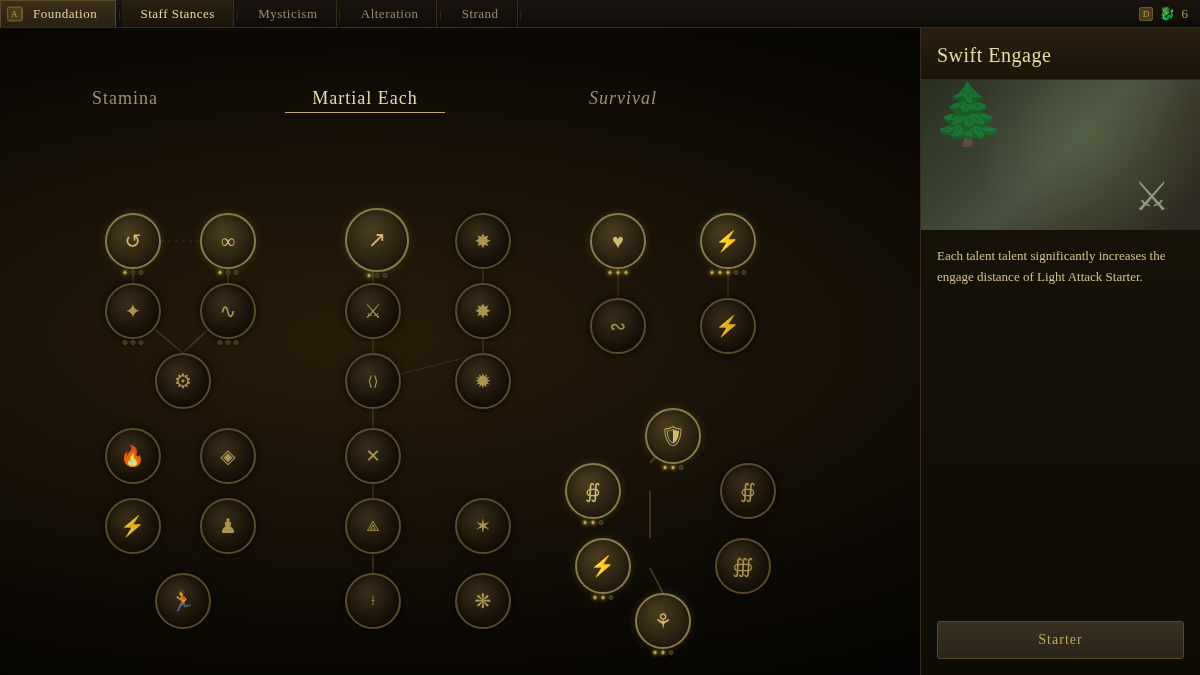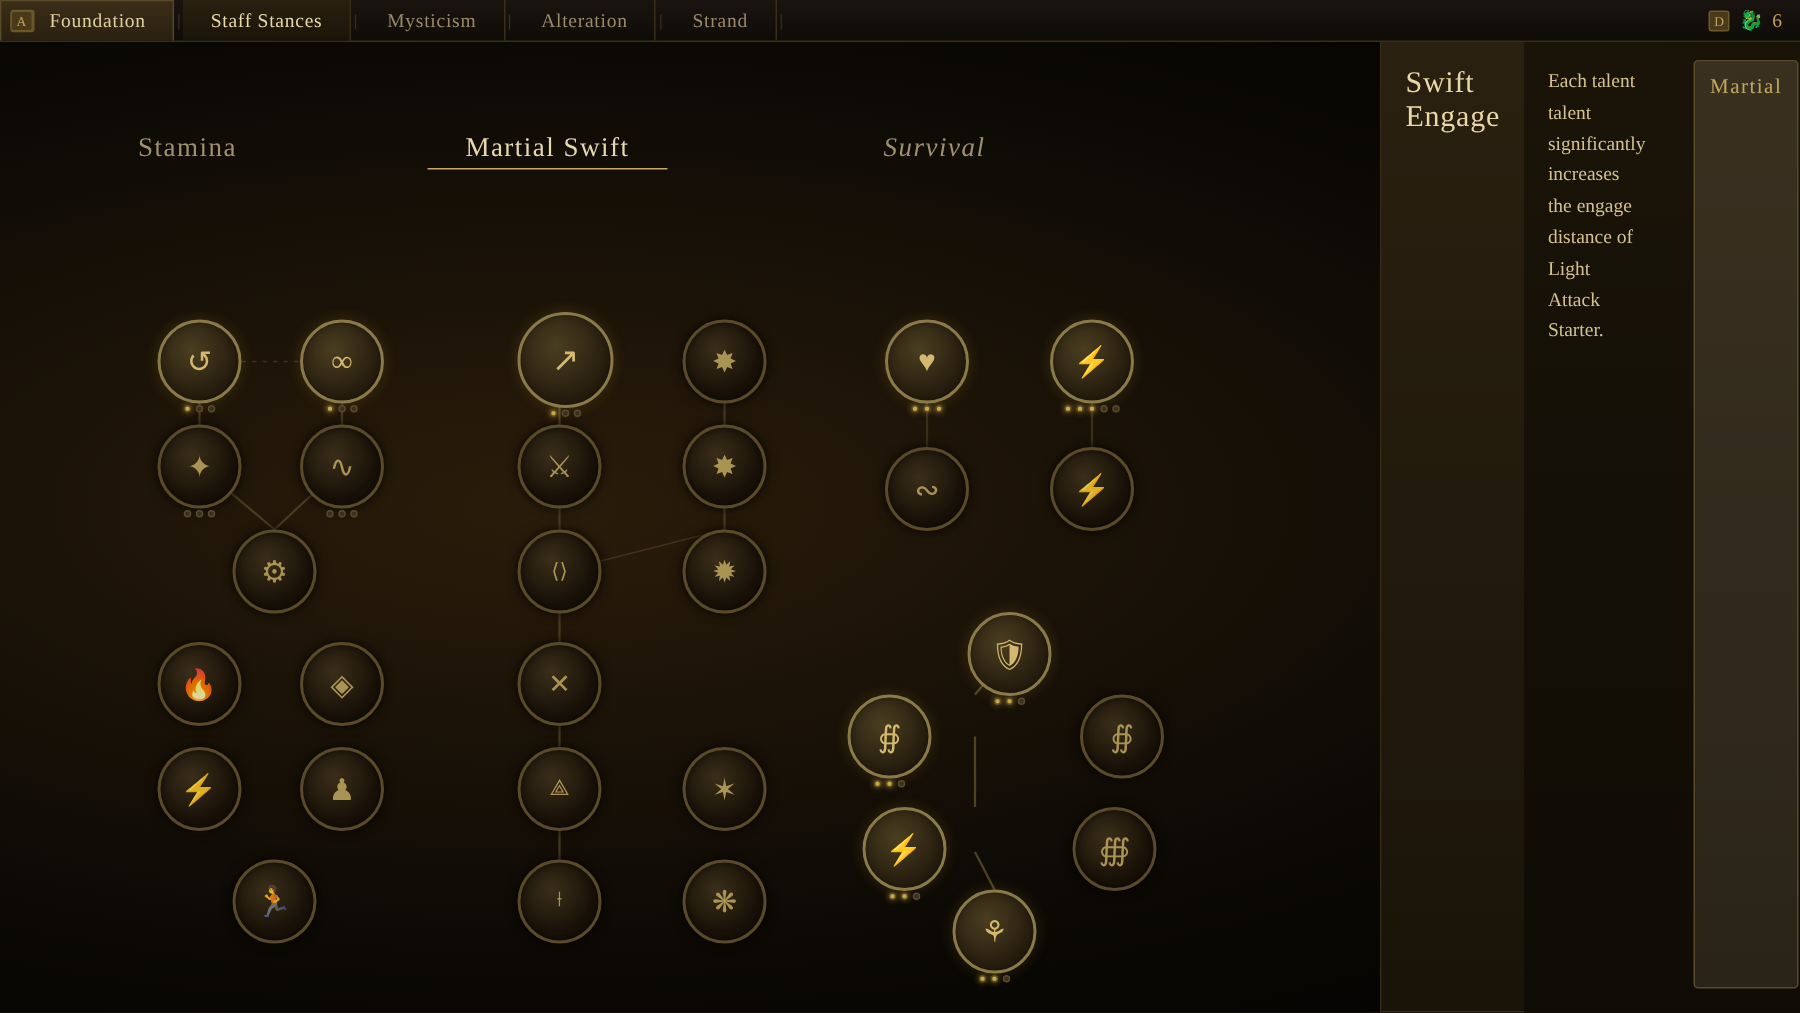--- a/index.html
+++ b/index.html
@@ -195,20 +195,21 @@
       background: #c8a840;
       box-shadow: 0 0 4px rgba(200,168,64,0.6);
     }
 
     
     #right-panel {
       width: 280px;
       background: linear-gradient(to bottom, #1a1408 0%, #0f0c06 100%);
       border-left: 1px solid #3a2e1a;
       display: flex;
+      flex-direction: column;
       padding: 0;
     }
 
     #skill-title {
       font-size: 20px;
       color: #e8d8a8;
       padding: 16px 16px 12px;
       border-bottom: 1px solid #3a2e1a;
       background: linear-gradient(to bottom, #2a2010 0%, #1a1408 100%);
       letter-spacing: 0.5px;
@@ -336,21 +337,21 @@
 </div>
 
 <div id="main">
 
   <div id="skill-tree">
 
     <div class="category-header" style="left:65px;">
       <span>Stamina</span>
     </div>
     <div class="category-header active" style="left:285px;width:160px;">
-      <span>Martial Swift</span>
+      <span>Martial Each</span>
     </div>
     <div class="category-header" style="left:563px;font-style:italic;">
       <span>Survival</span>
     </div>
 
     <svg id="connections-svg">
 
       <line x1="133" y1="213" x2="133" y2="255" stroke="#5a4a2a" stroke-width="1.5" opacity="0.7"></line>
       <line x1="228" y1="213" x2="228" y2="255" stroke="#5a4a2a" stroke-width="1.5" opacity="0.7"></line>
       <line x1="133" y1="283" x2="183" y2="325" stroke="#5a4a2a" stroke-width="1.5" opacity="0.7"></line>
@@ -529,21 +530,21 @@
   </div>
 
   <div id="right-panel">
     <div id="skill-title">Swift Engage</div>
     <div id="skill-image">
       <span class="scene-tree">🌲</span>
     </div>
     <div id="skill-description">
       <span>Each talent talent significantly increases the engage distance of </span><span>Light Attack Starter</span><span>.</span>
     </div>
-    <div id="awakened-button">Martial</div>
+    <div id="awakened-button">Starter</div>
   </div>
 </div>
 
 <div id="bottom-bar">
   <div class="bottom-btn">
     <span class="btn-key">R</span>
     <span>Reclaim Spark</span>
   </div>
   <div class="bottom-btn">
     <span class="btn-key">🔒</span>

